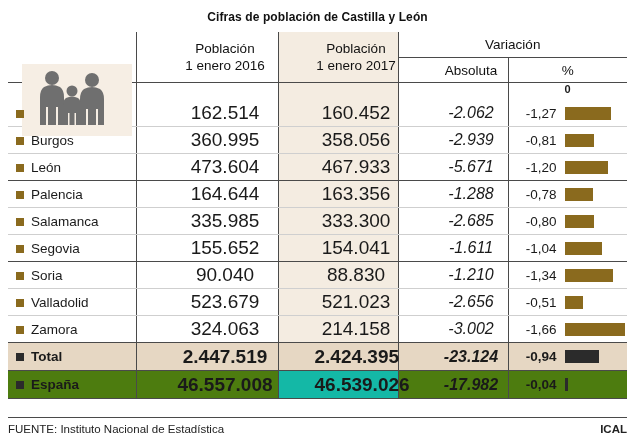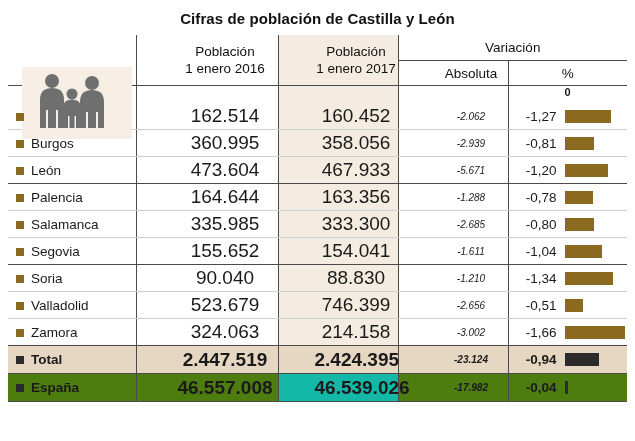--- a/index.html
+++ b/index.html
@@ -7,21 +7,21 @@
     width:635px;height:441px;
     background:#ffffff;
     font-family:"Liberation Sans", sans-serif;
     color:#1a1a1a;
     overflow:hidden;
   }
   .page{position:relative;width:635px;height:441px;box-sizing:border-box;padding:0 8px;}
 
   .title{
     text-align:center;
-    font-size:15px;
+    font-size:12px;
     font-weight:bold;
     color:#111;
     padding:10px 0 8px 0;
     letter-spacing:.1px;
   }
 
   table.grid{
     width:619px;
     border-collapse:collapse;
     table-layout:fixed;
@@ -70,21 +70,21 @@
     margin-right:7px;
     position:relative;top:0px;
   }
   .num{
     text-align:center;
     font-size:19px;
   }
   .abs{
     text-align:center;
     font-style:italic;
-    font-size:10px;
+    font-size:16px;
   }
 
   
   .pctwrap{display:flex;align-items:center;justify-content:flex-start;height:100%;}
   .pctval{width:48px;text-align:right;padding-right:8px;flex:0 0 auto;}
   .barzone{position:relative;flex:1 1 auto;height:13px;}
   .bar{
     position:absolute;left:0;top:0;height:13px;
     background:#8a6a1e;
   }
@@ -288,21 +288,21 @@
                 <span class="pctval">-1,34</span>
                 <div class="barzone">
                   <div class="bar" style="width: 48.9px;"></div>
                 </div>
               </div>
             </td>
           </tr>
           <tr class="row">
             <td class="cell-name"><span class="bullet"></span><span>Valladolid</span></td>
             <td class="num vline-l vline-r">523.679</td>
-            <td class="num vline-r shade">746.399</td>
+            <td class="num vline-r shade">521.023</td>
             <td class="abs vline-r">-2.656</td>
             <td>
               <div class="pctwrap">
                 <span class="pctval">-0,51</span>
                 <div class="barzone">
                   <div class="bar" style="width: 18.6px;"></div>
                 </div>
               </div>
             </td>
           </tr>
@@ -345,13 +345,17 @@
                 <div class="barzone">
                   <div class="bar dark" style="width: 3px;"></div>
                 </div>
               </div>
             </td>
           </tr>
         </tbody>
     </table>
   </div>
 
+  <div class="footer">
+    <span>FUENTE: Instituto Nacional de Estadística</span>
+    <span class="ical">ICAL</span>
+  </div>
 </div>
 
 </body></html>

